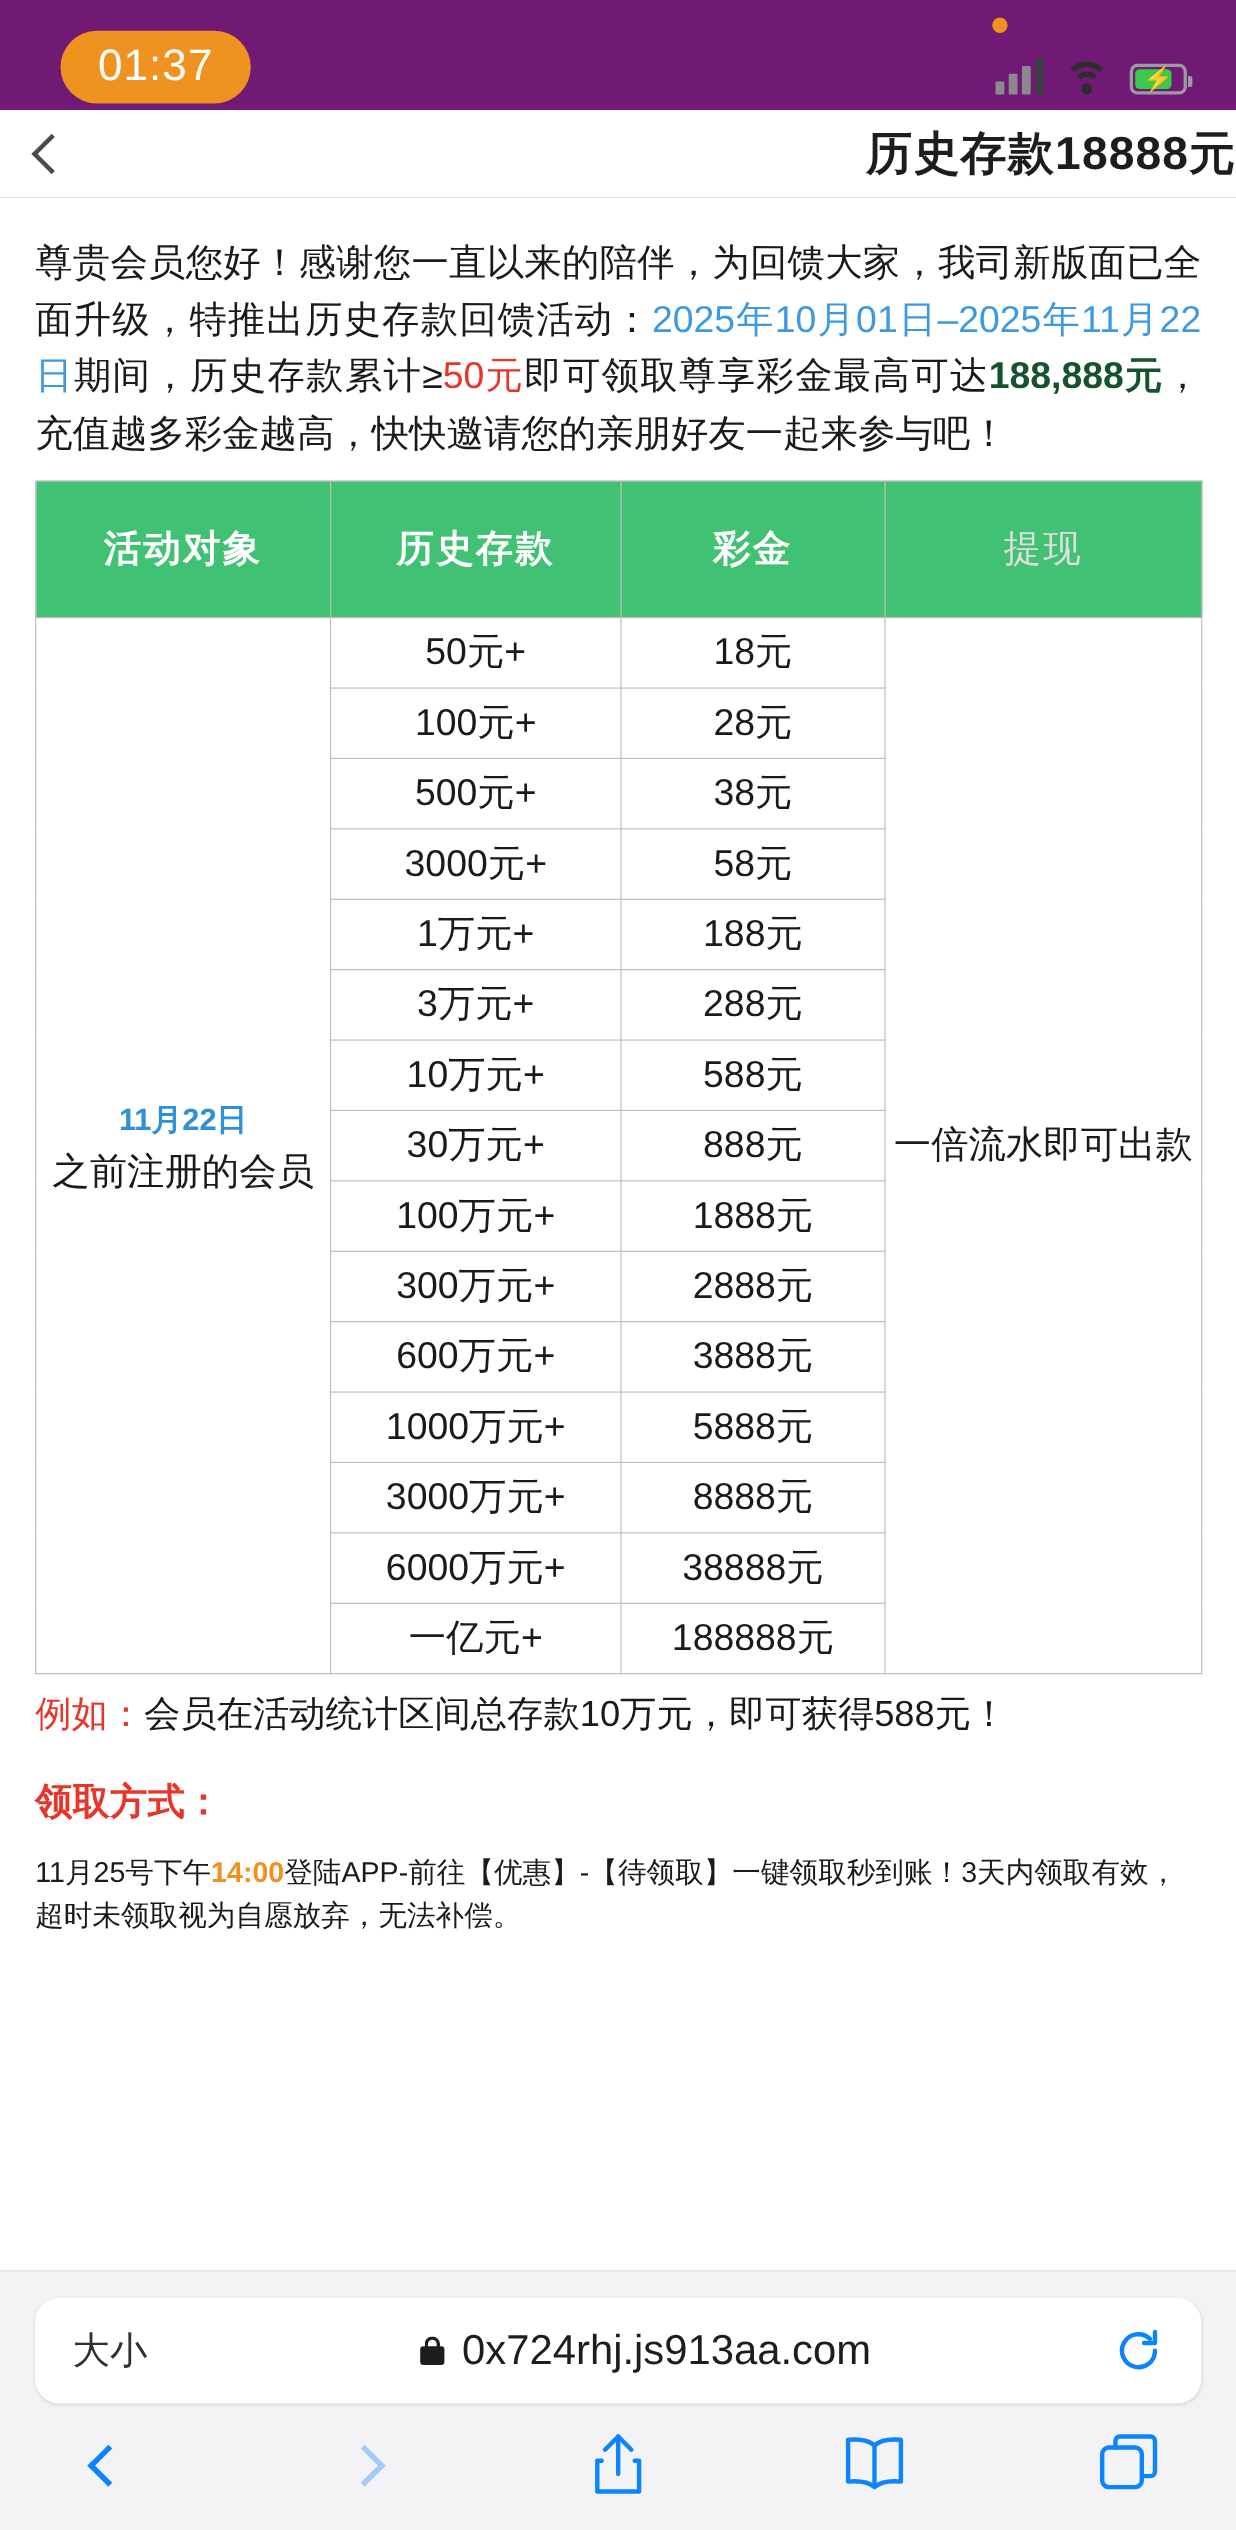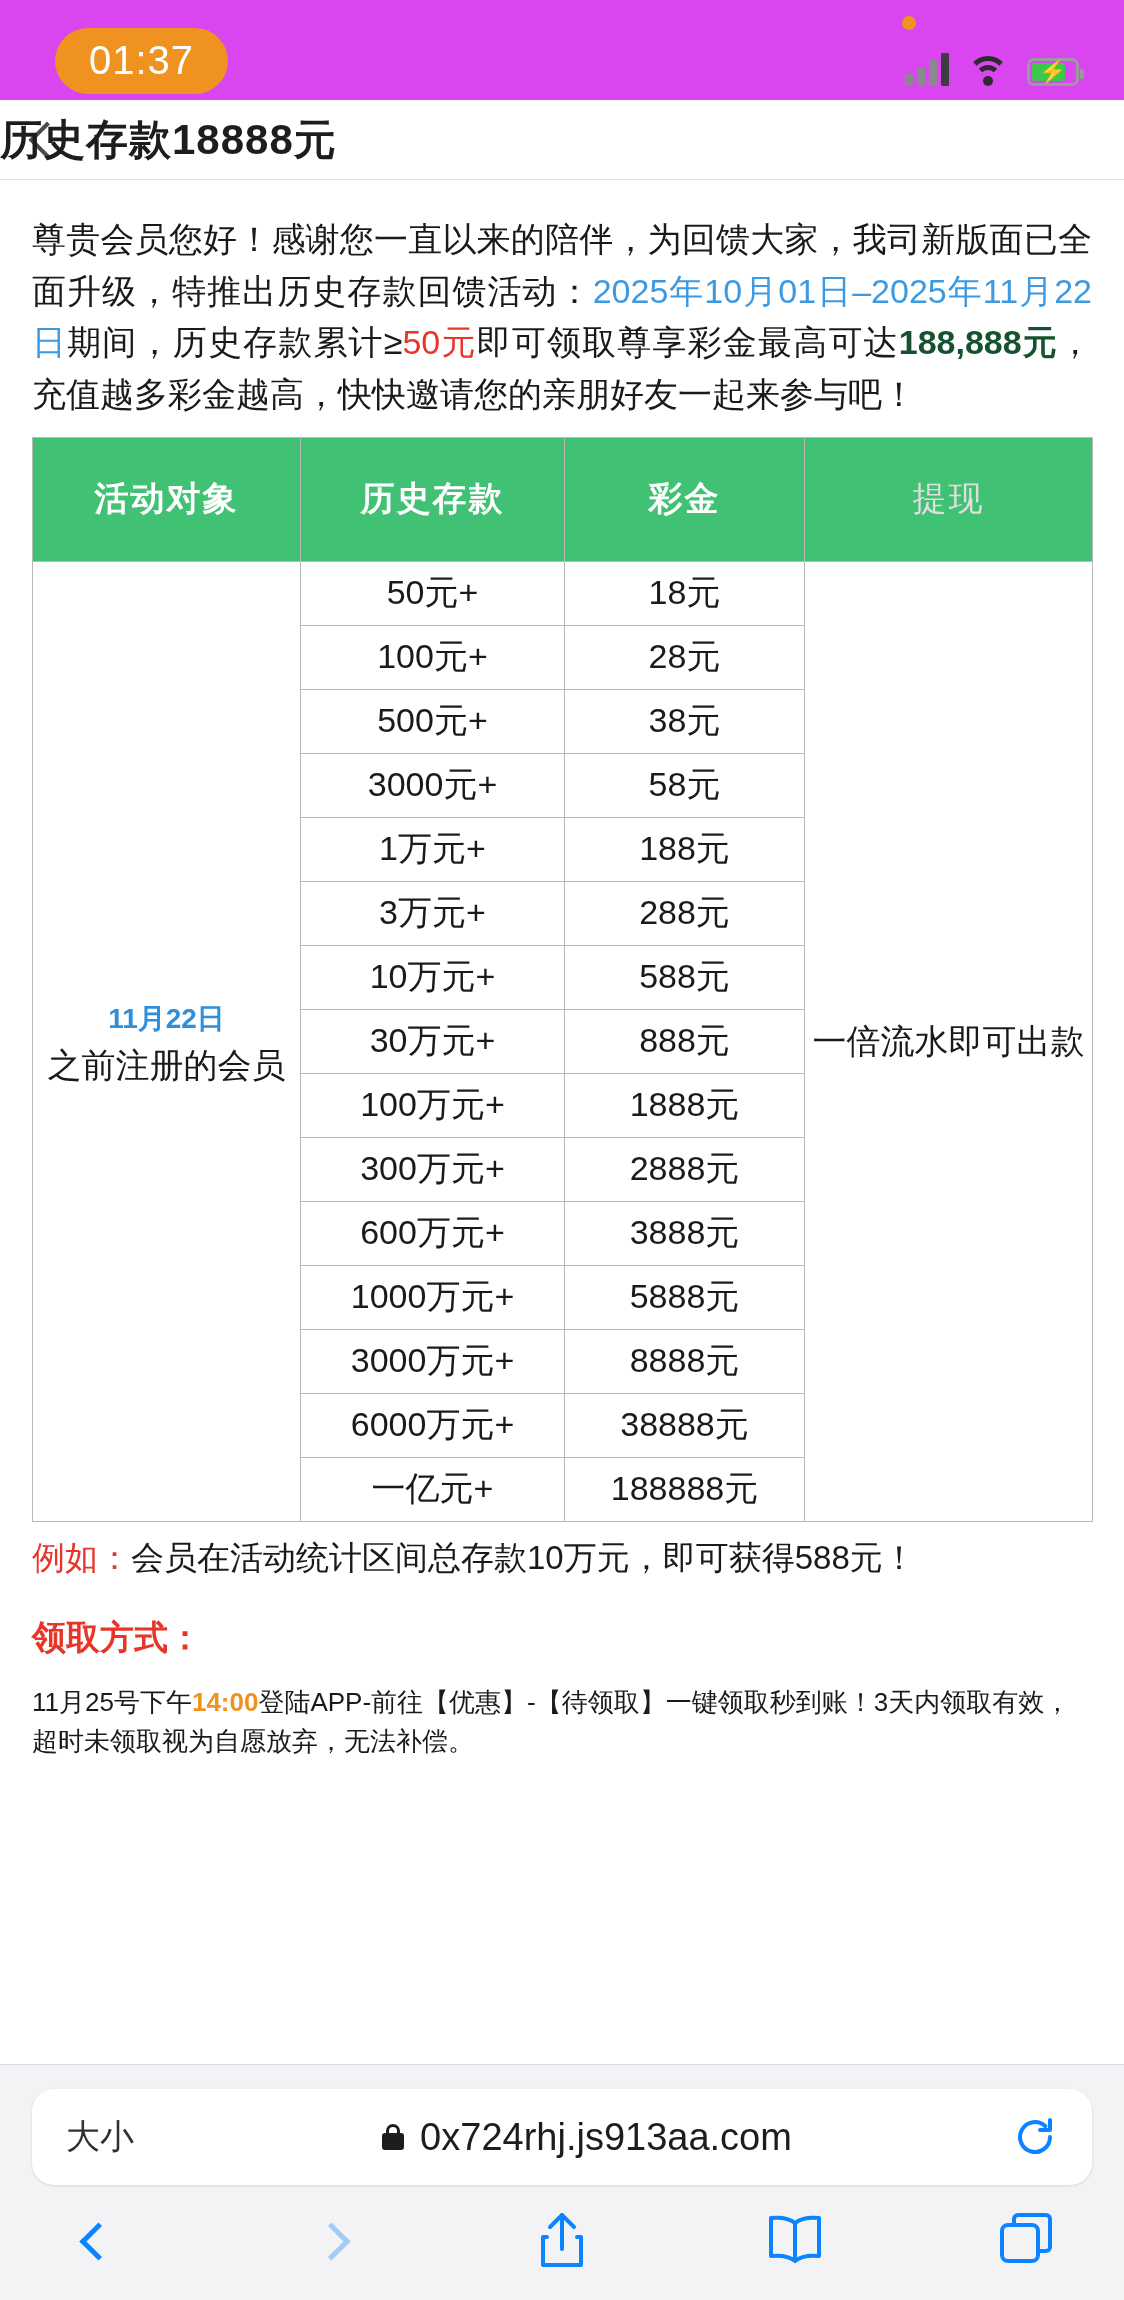--- a/index.html
+++ b/index.html
@@ -8,21 +8,21 @@
     height: 2300px;
     background: #ffffff;
     font-family: "Liberation Sans", sans-serif;
   }
   body { position: relative; overflow: hidden; }
 
   
   .statusbar {
     height: 100px;
     position: relative;
-    background: #d946ef;
+    background: #701a75;
   }
   .time-pill {
     position: absolute;
     left: 55px; top: 28px;
     background: #f0921f;
     color: #ffffff;
     font-size: 40px;
     border-radius: 40px;
     padding: 12px 34px 14px 34px;
     line-height: 1;
@@ -95,21 +95,21 @@
     width: 26px; height: 26px;
   }
   .back-chevron:before {
     content: ""; display:block; width: 22px; height: 22px;
     border-left: 4px solid #4a4a4f; border-bottom: 4px solid #4a4a4f;
     transform: rotate(45deg);
   }
   .page-title {
     position: absolute; left: 0; right: 0; top: 50%;
     transform: translateY(-50%);
-    text-align: left;
+    text-align: right;
     font-size: 42px;
     font-weight: bold;
     color: #1d1d1f;
     letter-spacing: 1px;
   }
 
   
   .content {
     padding: 34px 32px 0 32px;
   }

